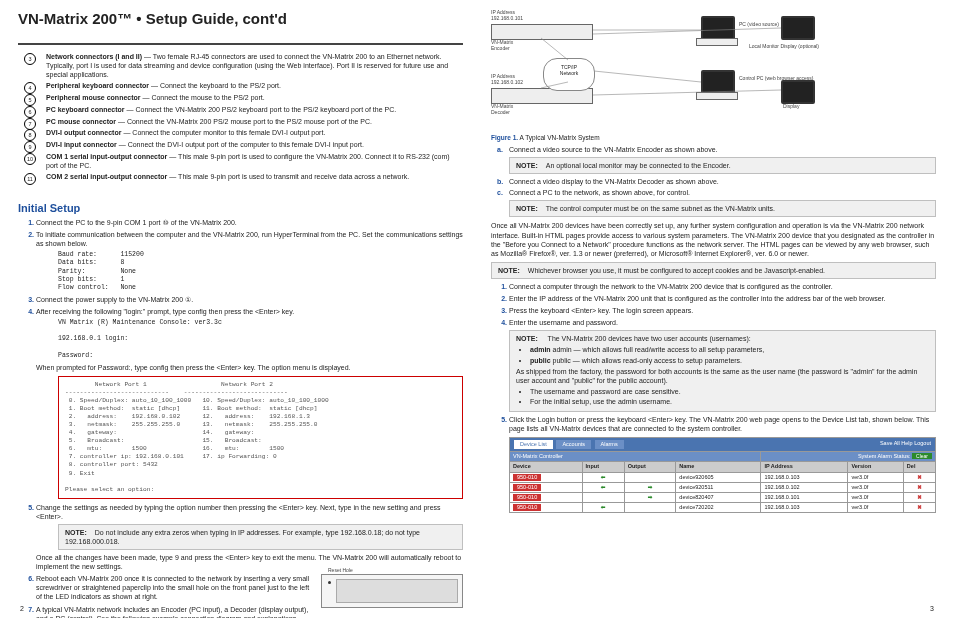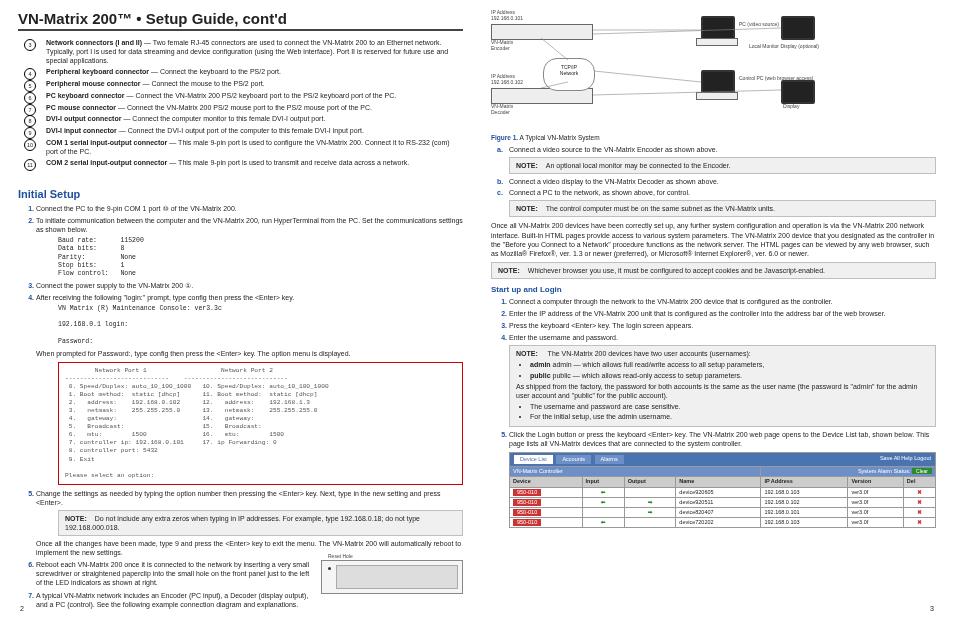--- a/index.html
+++ b/index.html
@@ -19,21 +19,21 @@
   }
   .col {
     flex: 1;
     min-width: 0;
   }
   .title {
     font-size: 15px;
     font-weight: bold;
     color: #222;
     border-bottom: 2px solid #444;
-    padding-bottom: 2px;
+    padding-bottom: 16px;
     margin-bottom: 8px;
   }
   .enumlist { margin: 0 0 6px 24px; padding: 0; }
   .enumlist li {
     list-style: none;
     position: relative;
     margin-bottom: 3px;
     padding-left: 4px;
     line-height: 1.25;
   }
@@ -270,21 +270,20 @@
           <b class="label">NOTE:</b><span>The control computer must be on the same subnet as the VN-Matrix units.</span>
         </div>
       </li>
     </ul>
 
     <div style="line-height:1.3; margin-bottom:4px;">Once all VN-Matrix 200 devices have been correctly set up, any further system configuration and operation is via the VN-Matrix 200 network interface. Built-in HTML pages provide access to various system parameters. The VN-Matrix 200 device that you designated as the controller in the "Before you Connect to a Network" procedure functions as the network server. The HTML pages can be viewed by any web browser, such as Mozilla® Firefox®, ver. 1.3 or newer (preferred), or Microsoft® Internet Explorer®, ver. 6.0 or newer.</div>
     <div class="notebox full">
       <b class="label">NOTE:</b><span>Whichever browser you use, it must be configured to accept cookies and be Javascript-enabled.</span>
     </div>
 
-    <div class="h3">Start up and Login</div>
     <ol class="steps">
       <li>Connect a computer through the network to the VN-Matrix 200 device that is configured as the controller.</li>
       <li>Enter the IP address of the VN-Matrix 200 unit that is configured as the controller into the address bar of the web browser.</li>
       <li>Press the keyboard &lt;Enter&gt; key. The login screen appears.</li>
       <li><span>Enter the username and password.</span>
         <div class="notebox" style="margin-left:0;">
           <b class="label">NOTE:</b>
           <span>The VN-Matrix 200 devices have two user accounts (usernames):</span>
           <ul class="bullets">
             <li><b>admin</b> <span>admin — which allows full read/write access to all setup parameters,</span></li>

